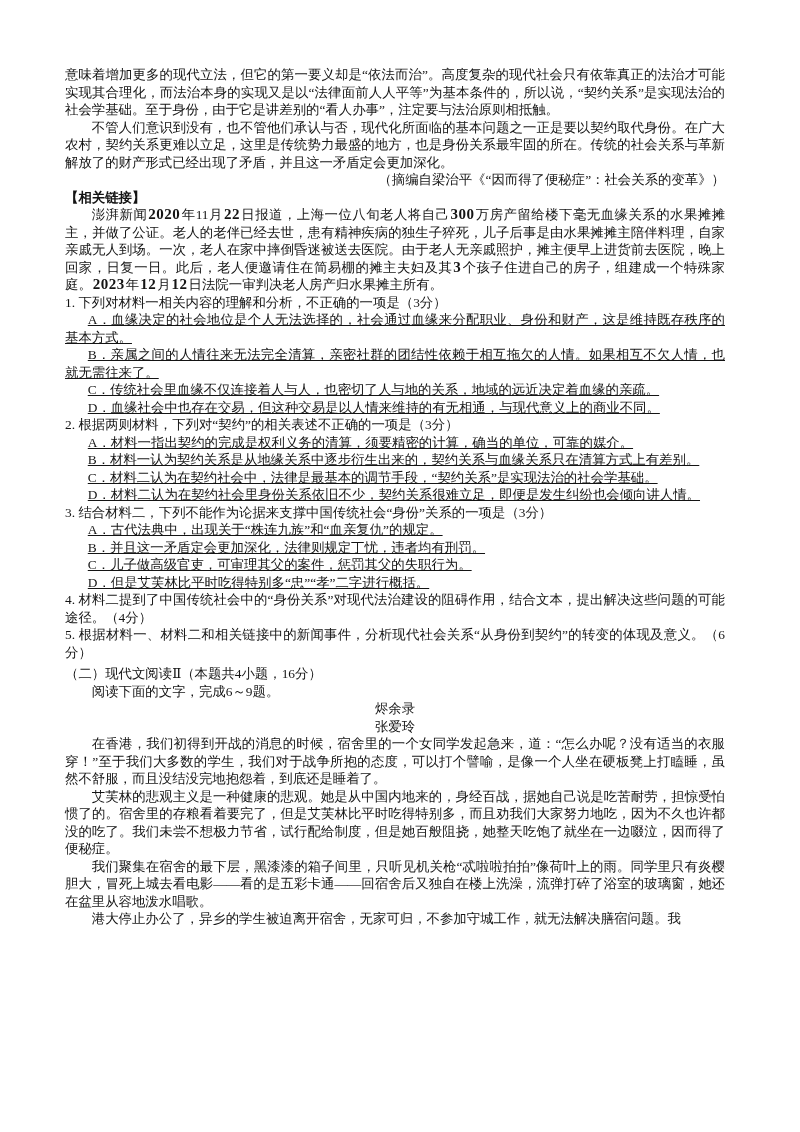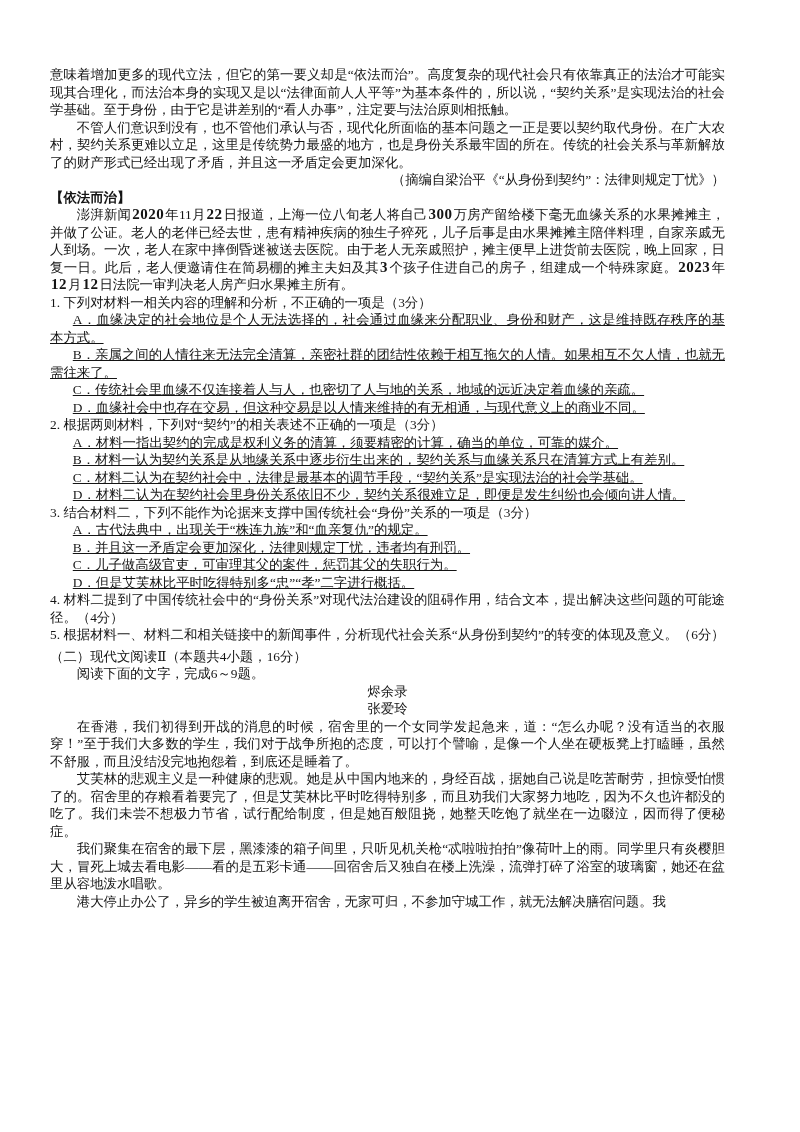--- a/index.html
+++ b/index.html
@@ -4,21 +4,21 @@
 <style>
   * { margin:0; padding:0; box-sizing:border-box; }
   html, body { background:#ffffff; }
   body {
     width:800px; height:1132px; overflow:hidden;
     font-family:"Liberation Serif","DejaVu Serif",serif;
     color:#141414;
   }
   .page {
     width:800px; height:882px;
-    padding:66px 75px 30px 50px;
+    padding:66px 75px 30px 65px;
     background:#ffffff;
     font-size:13.4px;
     line-height:17.5px;
   }
   .para { text-align:justify; }
   .indent { text-indent:2em; }
   .option { text-indent:1.7em;text-decoration:underline; }
   .attr { text-align:right; }
   .bold { font-weight:bold; }
   .center { text-align:center; }
@@ -31,25 +31,25 @@
   }
 </style>
 </head>
 <body>
 
 <div class="page">
 
   <section>
     <p class="para">意味着增加更多的现代立法，但它的第一要义却是“依法而治”。高度复杂的现代社会只有依靠真正的法治才可能实现其合理化，而法治本身的实现又是以“法律面前人人平等”为基本条件的，所以说，“契约关系”是实现法治的社会学基础。至于身份，由于它是讲差别的“看人办事”，注定要与法治原则相抵触。</p>
     <p class="para indent">不管人们意识到没有，也不管他们承认与否，现代化所面临的基本问题之一正是要以契约取代身份。在广大农村，契约关系更难以立足，这里是传统势力最盛的地方，也是身份关系最牢固的所在。传统的社会关系与革新解放了的财产形式已经出现了矛盾，并且这一矛盾定会更加深化。</p>
-    <p class="para attr">（摘编自梁治平《“从身份到契约”：法律则规定丁忧》）</p>
+    <p class="para attr">（摘编自梁治平《“因而得了便秘症”：社会关系的变革》）</p>
   </section>
 
   <section>
-    <p class="para bold">【依法而治】</p>
+    <p class="para bold">【相关链接】</p>
     <p class="para indent"><span>澎湃新闻</span><span class="num">2020</span><span>年11月</span><span class="num">22</span><span>日报道，上海一位八旬老人将自己</span><span class="num">300</span><span>万房产留给楼下毫无血缘关系的水果摊摊主，并做了公证。老人的老伴已经去世，患有精神疾病的独生子猝死，儿子后事是由水果摊摊主陪伴料理，自家亲戚无人到场。一次，老人在家中摔倒昏迷被送去医院。由于老人无亲戚照护，摊主便早上进货前去医院，晚上回家，日复一日。此后，老人便邀请住在简易棚的摊主夫妇及其</span><span class="num">3</span><span>个孩子住进自己的房子，组建成一个特殊家庭。</span><span class="num">2023</span><span>年</span><span class="num">12</span><span>月</span><span class="num">12</span><span>日法院一审判决老人房产归水果摊主所有。</span></p>
   </section>
 
   <section>
 
     <div>
       <p class="para">1. 下列对材料一相关内容的理解和分析，不正确的一项是（3分）</p>
       <p class="para option">A．血缘决定的社会地位是个人无法选择的，社会通过血缘来分配职业、身份和财产，这是维持既存秩序的基本方式。</p>
       <p class="para option">B．亲属之间的人情往来无法完全清算，亲密社群的团结性依赖于相互拖欠的人情。如果相互不欠人情，也就无需往来了。</p>
       <p class="para option">C．传统社会里血缘不仅连接着人与人，也密切了人与地的关系，地域的远近决定着血缘的亲疏。</p>

